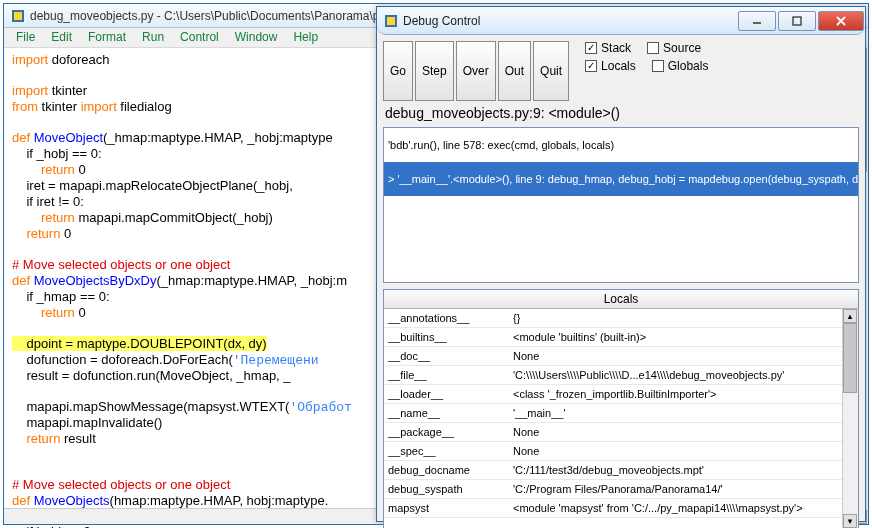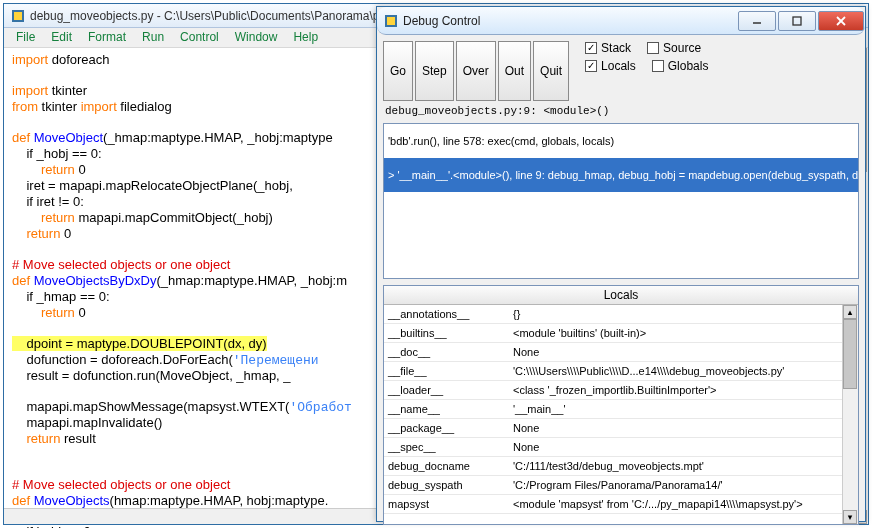--- a/index.html
+++ b/index.html
@@ -31,21 +31,21 @@
   .win-btn { width:38px; height:20px; margin:0 1px; border:1px solid #7a94b8; border-radius:2px; background:linear-gradient(#f5f9fd,#d9e7f5); display:flex; align-items:center; justify-content:center; font-size:11px; }
   .win-btn.close { background:linear-gradient(#ef6b5c,#c73b29); color:#fff; width:46px;}
   .win-btn.max { }
   .dw-toolbar { padding:6px 6px 4px 6px; display:flex; align-items:flex-start; gap:2px; }
   .tbtn { border:1px solid #8a8a8a; background:linear-gradient(#fefefe,#e4e4e4); padding:22px 6px; font-size:12px; min-width:30px; text-align:center; cursor:default;}
   .checks { display:flex; flex-direction:column; margin-left:14px; font-size:12px; gap:4px;}
   .chk-row { display:flex; gap:16px;}
   .chk { display:inline-flex; align-items:center; gap:4px;}
   .chk-box { width:12px; height:12px; border:1px solid #555; background:#fff; display:inline-flex; align-items:center; justify-content:center; font-size:10px; line-height:1;}
   .chk-box.checked::after{content:"✓"; font-size:10px; color:#000;}
-  .status-line{ padding:0 8px 6px 8px; font-size:11px;font-family:Liberation Mono, monospace;}
+  .status-line{ padding:0 8px 6px 8px; font-size:14px;}
   .stack-pane{ margin:0 6px; height:156px; border:1px solid #7a94b8; background:#fff; overflow:hidden; position:relative; font-size:11px;}
   .stack-row{ padding:11px 4px; white-space:nowrap; }
   .stack-row.sel{ background:#3373c7; color:#fff;}
   .locals-pane{ margin:6px 6px 0 6px; border:1px solid #7a94b8; background:#fff; display:flex; flex-direction:column; position:relative; height: 240px;}
   .locals-head{ background:linear-gradient(#fcfcfc,#e7e7e7); border-bottom:1px solid #b5b5b5; text-align:center; font-size:12px; padding:2px 0;}
   .locals-body{ overflow:hidden; flex:1; position:relative;}
   .loc-row{ display:flex; font-size:11px; padding:3px 4px; border-bottom:1px solid #e8e8e8;gap:17px;}
   .loc-key{ width:108px; color:#000;}
   .loc-val{ flex:1; color:#000; white-space:nowrap; overflow:hidden;}
   .locals-scroll{position:absolute; right:0; top:0; bottom:0; width:16px; background:#f0f0f0; border-left:1px solid #ccc;}

